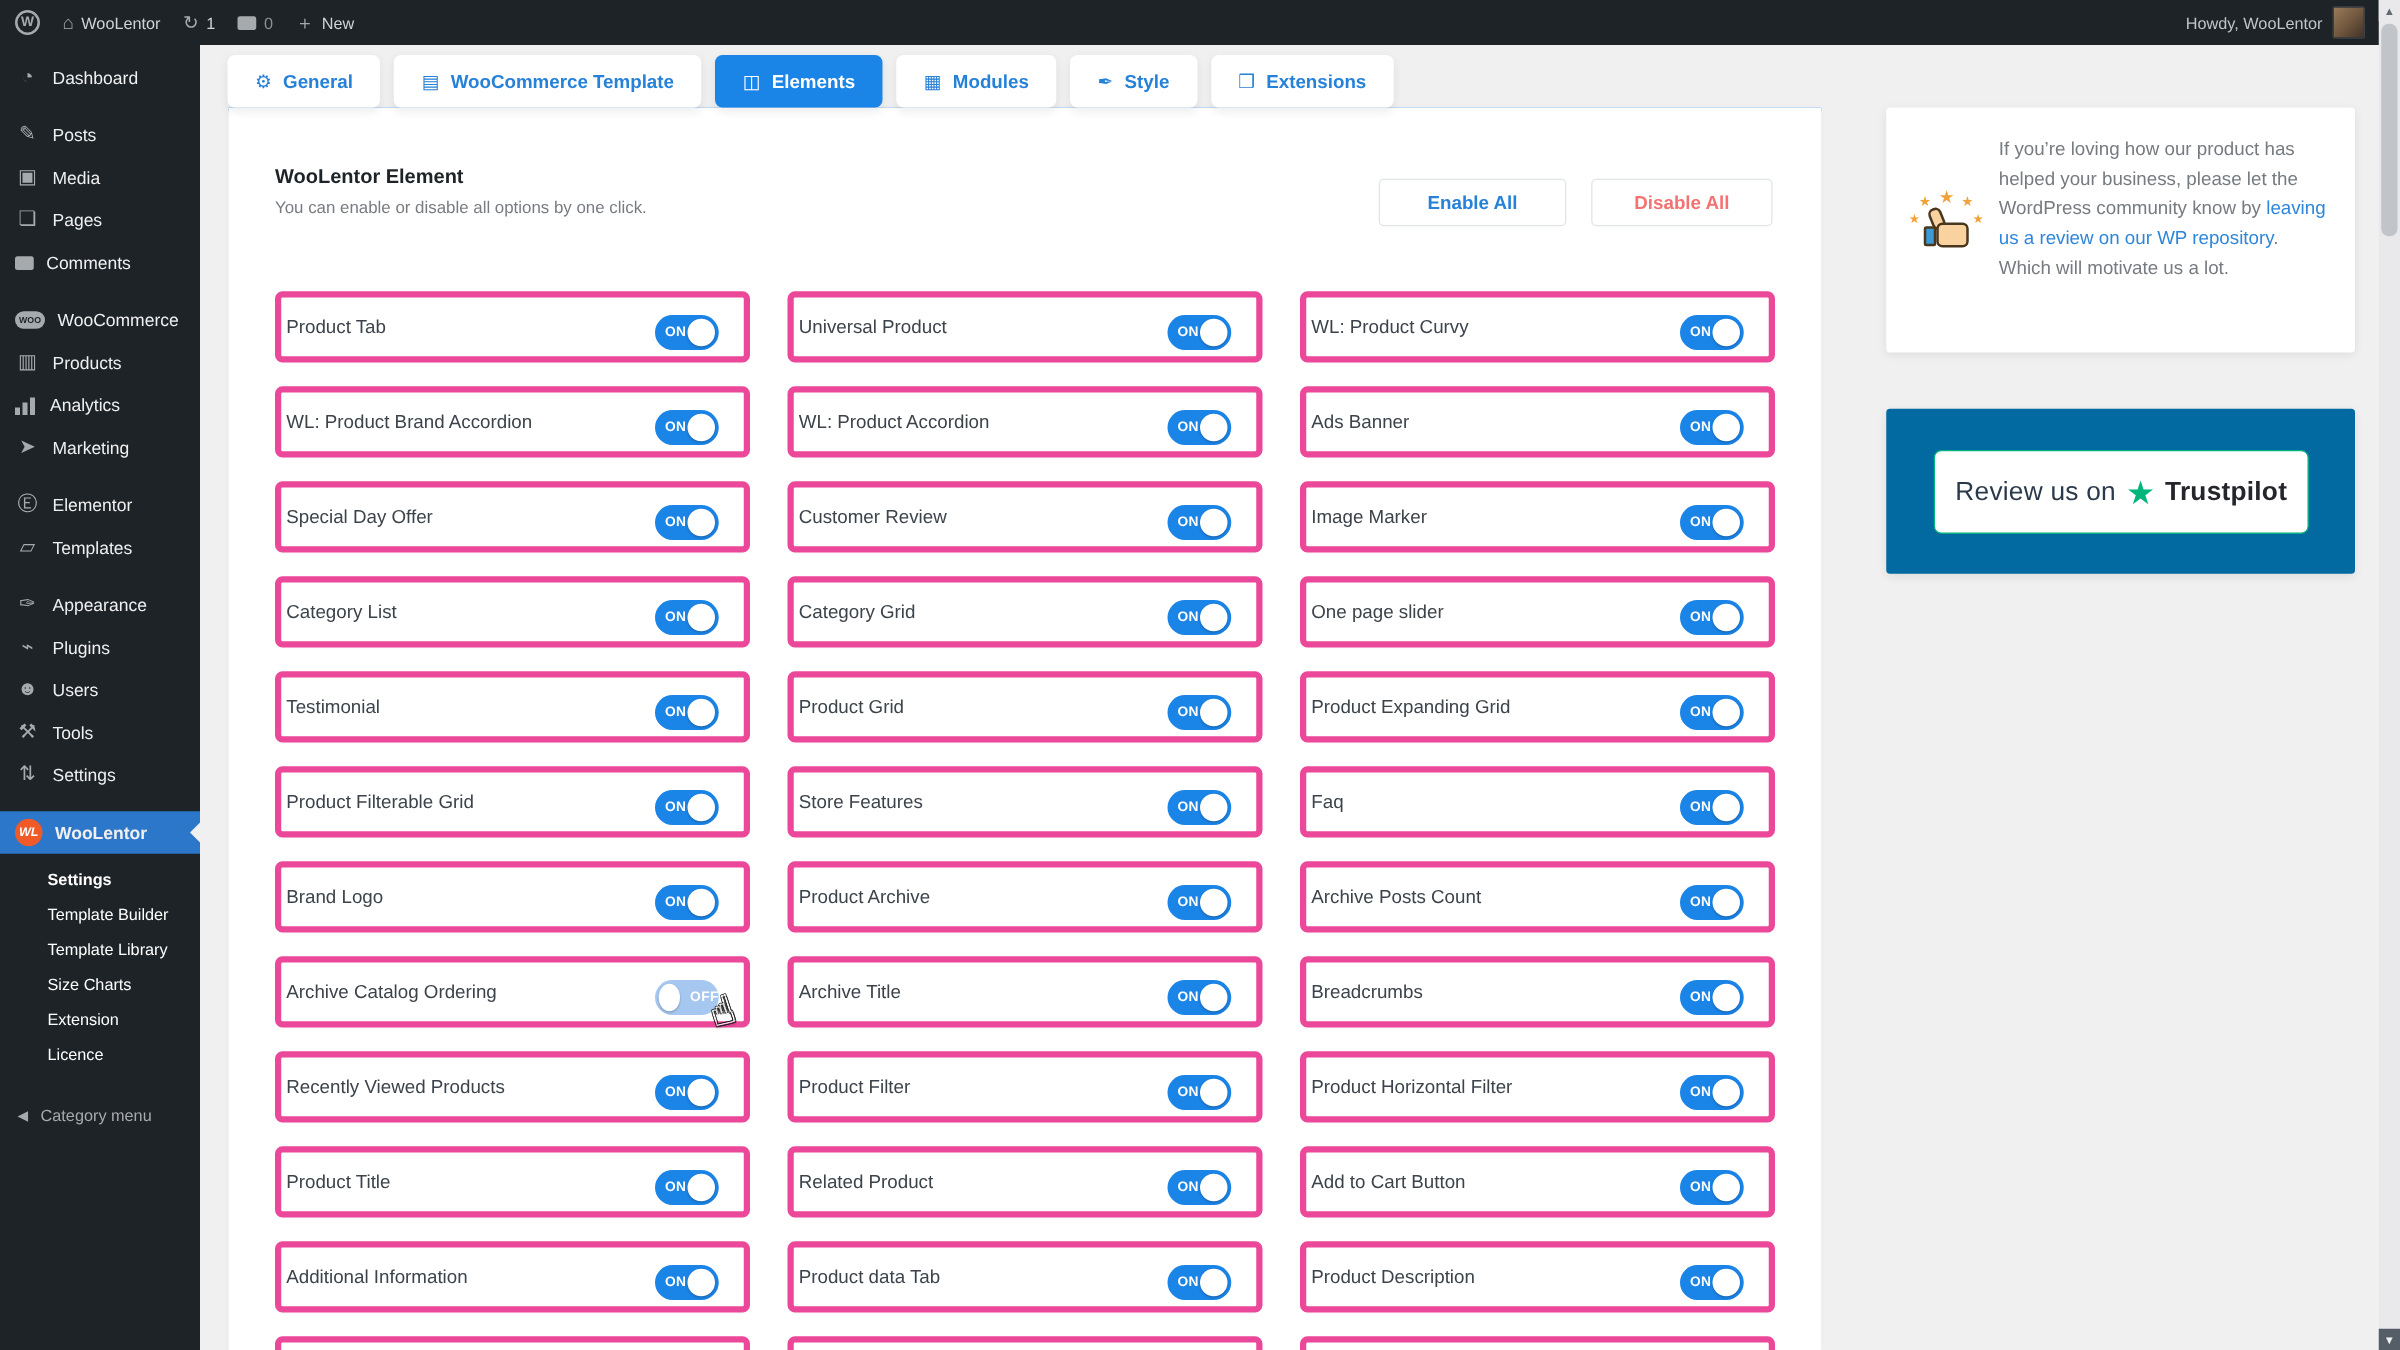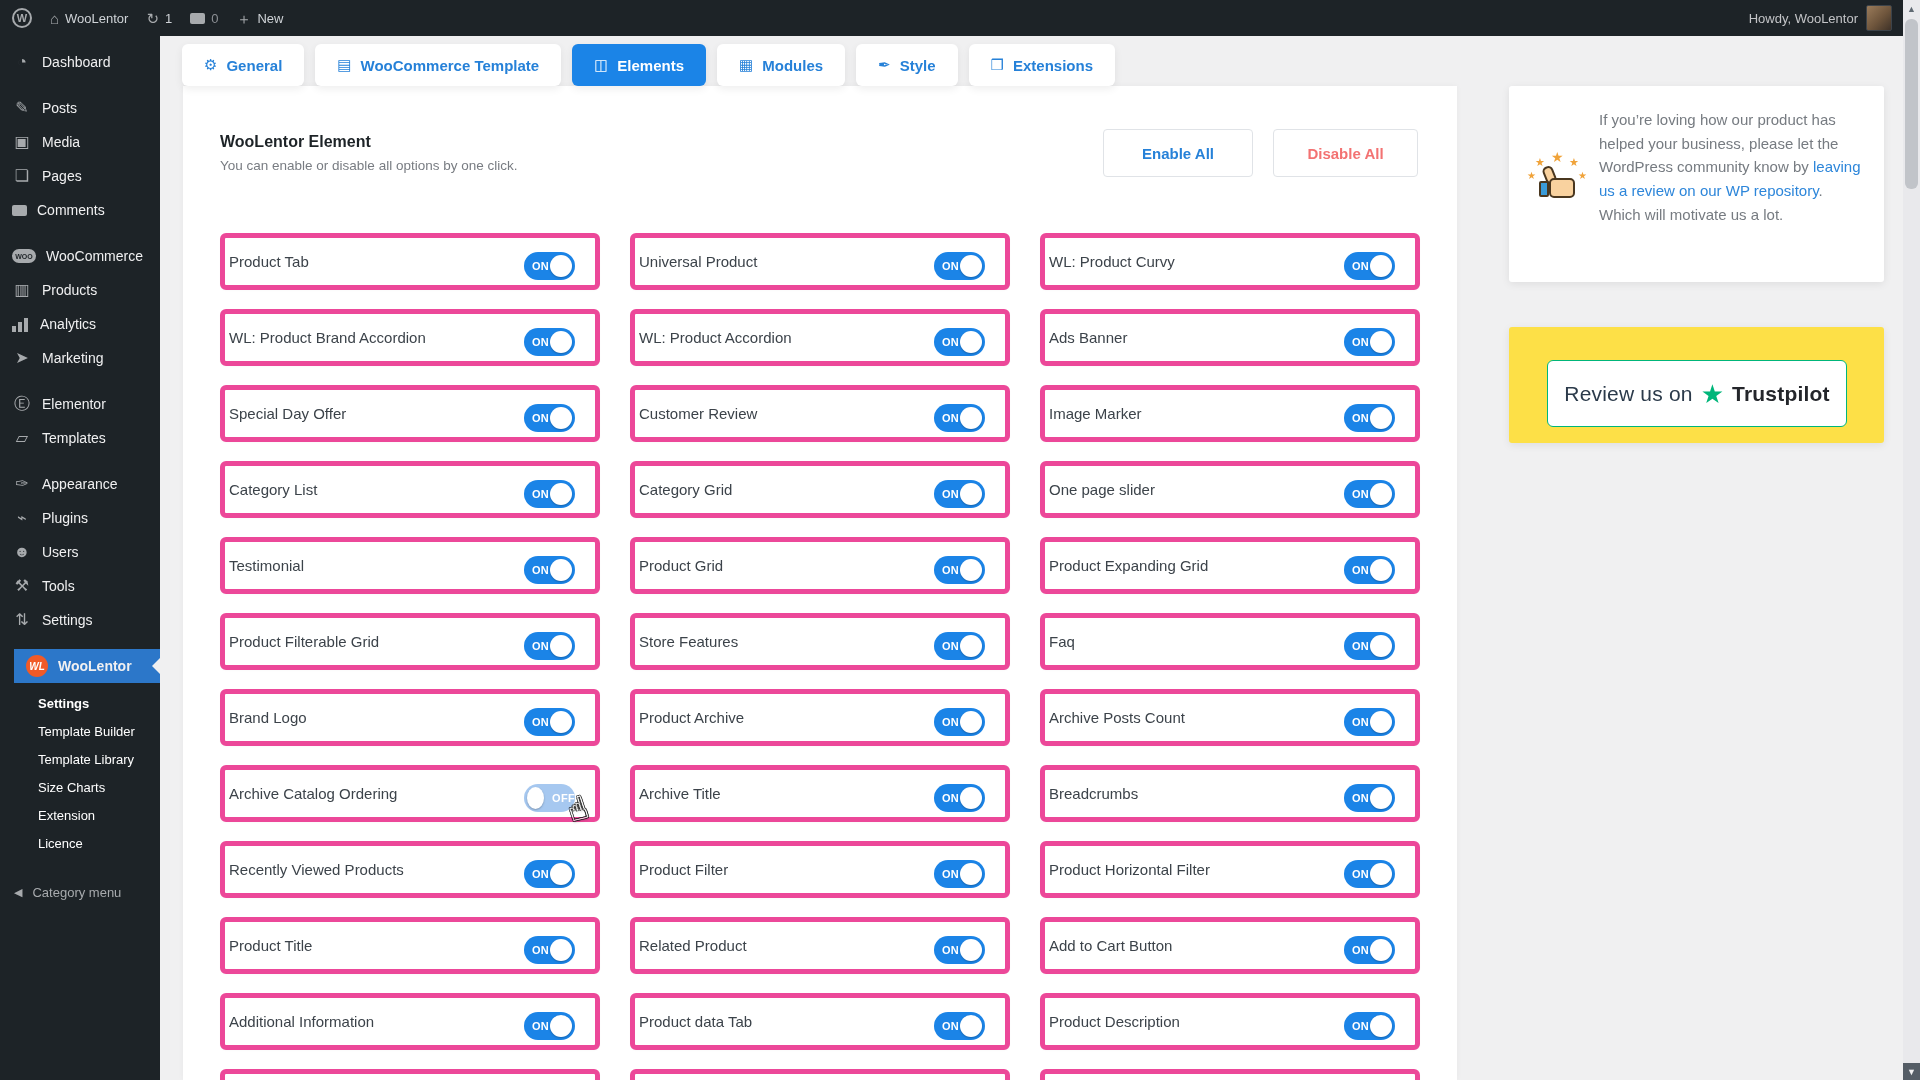--- a/index.html
+++ b/index.html
@@ -23,21 +23,21 @@
   .bubble::after { content:''; position:absolute; left:3px; bottom:-4px;
     border:4px solid transparent; border-top-color:#a7aaad; border-left-width:3px; border-right-width:3px; }
 
   
   .sidebar { position:absolute; left:0; top:36px; width:160px; height:1044px; background:#1d2327; z-index:20; }
   .menu { padding-top:9px; }
   .menu-gap { height:12px; }
   .menu-item { height:34px; display:flex; align-items:center; gap:10px; padding-left:12px;
     color:#f0f0f1; font-size:14px; cursor:pointer; position:relative; }
   .menu-item .glyph { width:20px; text-align:center; color:#a7aaad; font-size:16px; line-height:1; }
-  .menu-item.active { background:#2c77c9; font-weight:bold;margin-left:14px; }
+  .menu-item.active { background:#2c77c9; font-weight:bold; }
   .menu-item.active::after { content:''; position:absolute; right:0; top:9px;
     border:8px solid transparent; border-right-color:#f0f0f1; }
   .woo-ic { width:24px; height:14px; background:#a7aaad; border-radius:7px; position:relative;
     display:flex; align-items:center; justify-content:center; font-size:7px; font-weight:bold; color:#1d2327; }
   .woo-ic::after { content:''; position:absolute; left:5px; bottom:-4px;
     border:4px solid transparent; border-top-color:#a7aaad; border-left-width:2px; border-right-width:2px; }
   .bars { width:18px; height:15px; display:flex; align-items:flex-end; gap:2px; }
   .bars span { width:4px; background:#a7aaad; display:block; }
   .wl-circle { width:22px; height:22px; border-radius:50%; background:#f05a28; color:#fff;
     display:flex; align-items:center; justify-content:center; font-size:10px; font-style:italic; font-weight:bold; }
@@ -55,21 +55,21 @@
   .tab { height:42px; background:#fff; border-radius:6px; display:flex; align-items:center; gap:9px;
     padding:0 22px; color:#2681d8; font-size:15px; font-weight:bold; cursor:pointer;
     box-shadow:0 3px 8px rgba(0,0,0,.07); }
   .tab .glyph { font-size:15px; }
   .tab.active { background:#1b84e7; color:#fff; }
   .tab-line { position:absolute; left:23px; top:50px; width:1274px; height:3px; background:#1b84e7; }
   .panel { position:absolute; left:23px; top:50px; width:1274px; height:994px; background:#fff;
     box-shadow:0 0 6px rgba(0,0,0,.04); overflow:hidden; }
   .panel-title { position:absolute; left:37px; top:47px; font-size:16px; font-weight:bold; color:#1d2327; }
   .panel-sub { position:absolute; left:37px; top:72px; font-size:13.5px; color:#787c82; }
-  .btn { position:absolute; top:43px; height:48px; border:1px solid #e0e3e7; border-radius:4px;
+  .btn { position:absolute; top:57px; height:38px; border:1px solid #e0e3e7; border-radius:4px;
     background:#fff; font-size:15px; font-weight:bold; display:flex; align-items:center; justify-content:center;
     cursor:pointer; font-family:inherit; }
   .btn-enable { left:920px; width:150px; color:#2681d8; }
   .btn-disable { left:1090px; width:145px; color:#f37272; }
 
   .cards { position:absolute; left:37px; top:147px; width:1200px;
     display:grid; grid-template-columns:repeat(3,380px); column-gap:30px; row-gap:19px; }
   .card { height:57px; background:#fff; border:5px solid #ec4899; border-radius:6px;
     display:flex; align-items:center; padding:0 4px; position:relative;
     box-shadow:0 1px 2px rgba(0,0,0,.02); }
@@ -94,21 +94,21 @@
     font-size:15px; color:#767b81; line-height:1.58; }
   .review-card a { color:#2d86da; text-decoration:none; cursor:pointer; }
   .thumb-icon { position:absolute; left:18px; top:62px; width:62px; height:62px; }
   .thumb-icon .st { position:absolute; color:#f0a33a; }
   .fist { position:absolute; left:22px; top:30px; width:26px; height:20px; background:#f9d29f;
     border:2px solid #4a371f; border-radius:5px; }
   .thumbup { position:absolute; left:17px; top:18px; width:11px; height:18px; background:#f9d29f;
     border:2px solid #4a371f; border-radius:5px; transform:rotate(-22deg); }
   .sleeve { position:absolute; left:12px; top:33px; width:10px; height:16px; background:#3a9bd8;
     border:2px solid #4a371f; border-radius:2px; }
-  .tp-card { position:absolute; left:1349px; top:291px; width:375px; height:116px; background:#fde047;
+  .tp-card { position:absolute; left:1349px; top:291px; width:375px; height:132px; background:#0369a1;
     border-radius:3px; box-shadow:0 2px 8px rgba(0,0,0,.08); }
   .tp-box { position:absolute; left:38px; top:33px; width:300px; height:67px; border:1px solid #00b67a;
     border-radius:6px; display:flex; align-items:center; justify-content:center; gap:8px; cursor:pointer; background:#fff; }
   .tp-review { font-size:21px; color:#2b3a4a; letter-spacing:.2px; }
   .tp-star { font-size:26px; color:#00b67a; line-height:1; }
   .tp-brand { font-size:21px; font-weight:bold; color:#24262b; letter-spacing:.2px; }
 
   
   .scrollbar { position:absolute; left:1903px; top:0; width:17px; height:1080px; background:#e9e9ec; z-index:40; }
   .sb-btn { position:absolute; left:0; width:17px; height:17px; display:flex; align-items:center;

